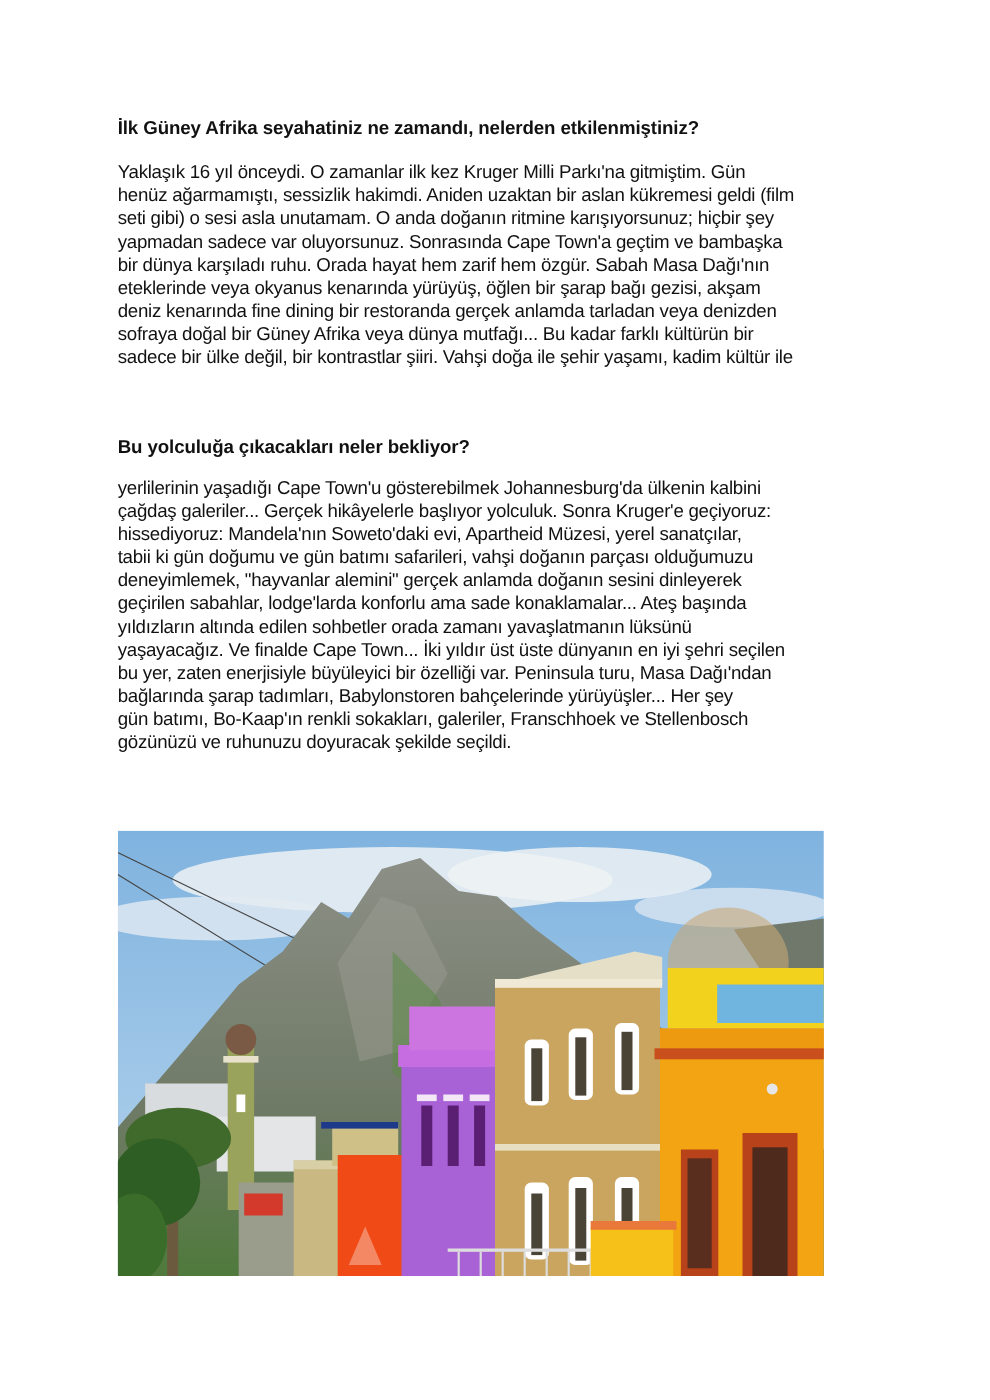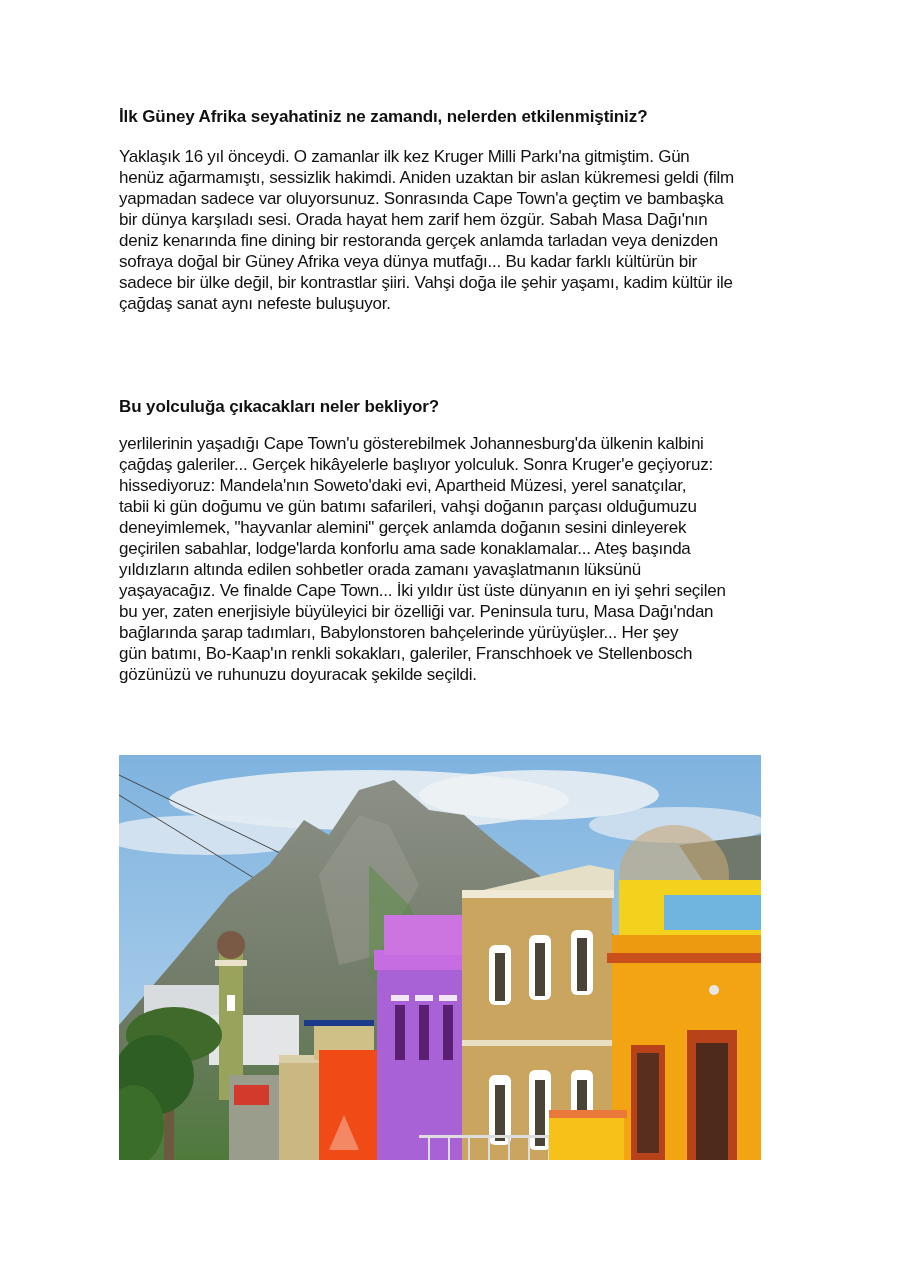--- a/index.html
+++ b/index.html
@@ -1,41 +1,42 @@
 <!DOCTYPE html>
 <html><head>
   <meta charset="utf-8">
   <style>
     html, body { margin: 0; padding: 0; background: #ffffff; }
     body { width: 900px; height: 1273px; position: relative; overflow: hidden;
            font-family: "Liberation Sans", sans-serif; color: #111111; }
-    .page { position: absolute; left: 12px; top: 0; width: 780px; height: 1273px; background:#fff; }
+    .page { position: absolute; left: 0; top: 0; width: 780px; height: 1273px; background:#fff; }
     .heading { position: absolute; left: 107px; font-weight: bold; font-size: 17px;
                line-height: 21px; white-space: nowrap; letter-spacing: -0.1px; }
     .para { position: absolute; left: 107px; font-size: 17px; line-height: 21px; }
     .line { display: block; white-space: nowrap; letter-spacing: -0.25px; }
     .photo { position: absolute; left: 107px; top: 755px; width: 642px; height: 405px; overflow: hidden; }
     .photo svg { display: block; }
   </style>
 </head>
 <body>
 
 <div class="page">
 
   <div class="heading" style="top:106px;">İlk Güney Afrika seyahatiniz ne zamandı, nelerden etkilenmiştiniz?</div>
 
   <div class="para" style="top:146px;">
     <span class="line">Yaklaşık 16 yıl önceydi. O zamanlar ilk kez Kruger Milli Parkı'na gitmiştim. Gün</span>
     <span class="line">henüz ağarmamıştı, sessizlik hakimdi. Aniden uzaktan bir aslan kükremesi geldi (film</span>
+    <span class="line">seti gibi) o sesi asla unutamam. O anda doğanın ritmine karışıyorsunuz; hiçbir şey</span>
     <span class="line">yapmadan sadece var oluyorsunuz. Sonrasında Cape Town'a geçtim ve bambaşka</span>
-    <span class="line">bir dünya karşıladı sesi. Orada hayat hem zarif hem özgür. Sabah Masa Dağı'nın</span>
+    <span class="line">bir dünya karşıladı ruhu. Orada hayat hem zarif hem özgür. Sabah Masa Dağı'nın</span>
+    <span class="line">eteklerinde veya okyanus kenarında yürüyüş, öğlen bir şarap bağı gezisi, akşam</span>
     <span class="line">deniz kenarında fine dining bir restoranda gerçek anlamda tarladan veya denizden</span>
     <span class="line">sofraya doğal bir Güney Afrika veya dünya mutfağı... Bu kadar farklı kültürün bir</span>
     <span class="line">sadece bir ülke değil, bir kontrastlar şiiri. Vahşi doğa ile şehir yaşamı, kadim kültür ile</span>
-    <span class="line">çağdaş sanat aynı nefeste buluşuyor.</span>
   </div>
 
   <div class="heading" style="top:396px;">Bu yolculuğa çıkacakları neler bekliyor?</div>
 
   <div class="para" style="top:433px;">
     <span class="line">yerlilerinin yaşadığı Cape Town'u gösterebilmek Johannesburg'da ülkenin kalbini</span>
     <span class="line">çağdaş galeriler... Gerçek hikâyelerle başlıyor yolculuk. Sonra Kruger'e geçiyoruz:</span>
     <span class="line">hissediyoruz: Mandela'nın Soweto'daki evi, Apartheid Müzesi, yerel sanatçılar,</span>
     <span class="line">tabii ki gün doğumu ve gün batımı safarileri, vahşi doğanın parçası olduğumuzu</span>
     <span class="line">deneyimlemek, "hayvanlar alemini" gerçek anlamda doğanın sesini dinleyerek</span>

